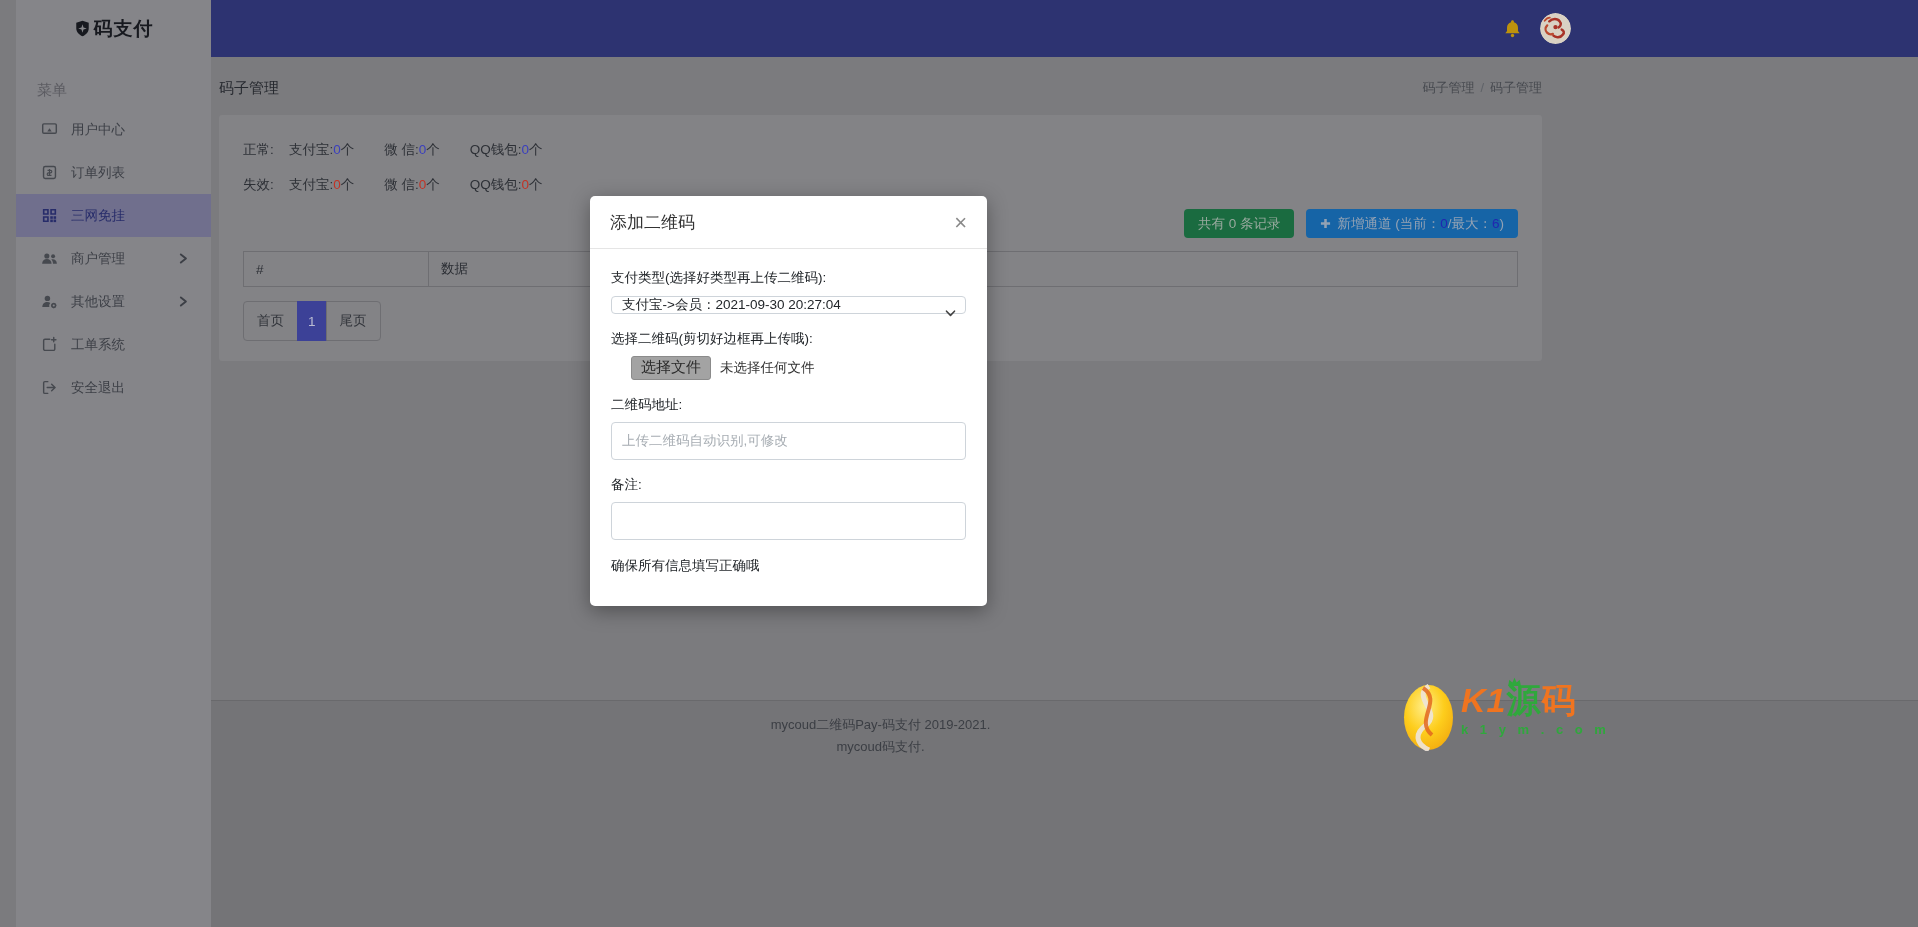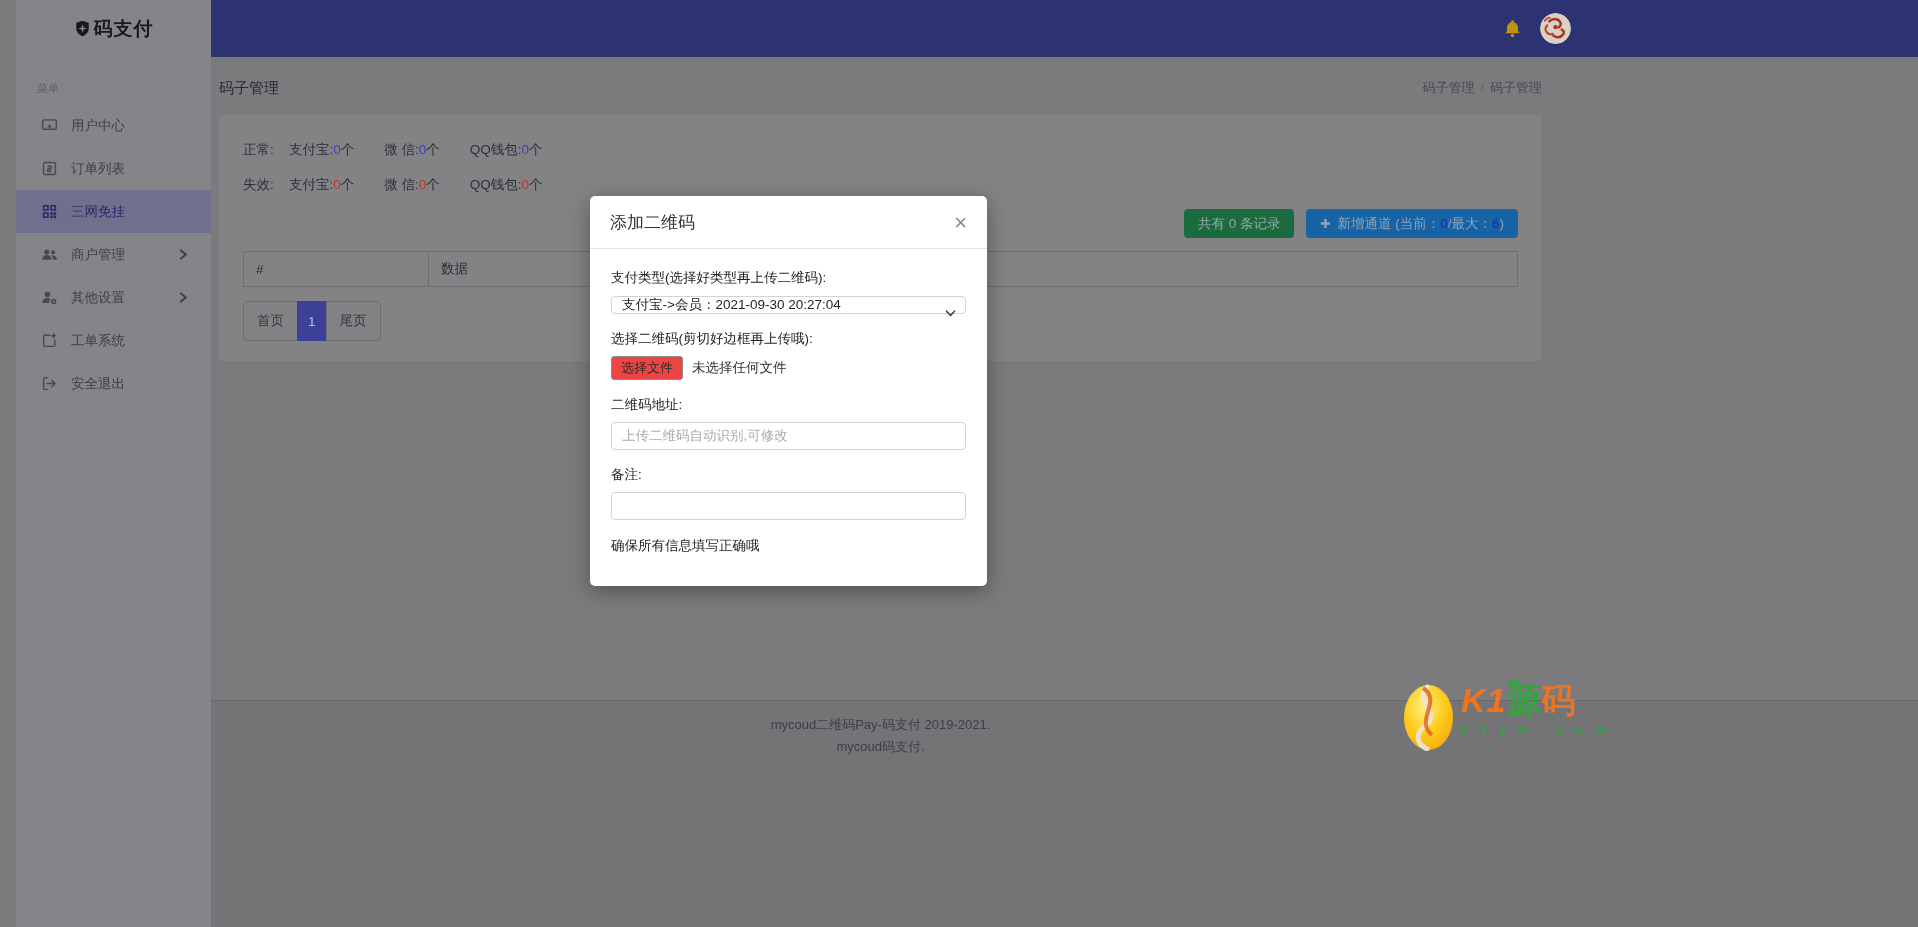--- a/index.html
+++ b/index.html
@@ -4,21 +4,21 @@
 <style>
   * { box-sizing: border-box; margin: 0; padding: 0; }
   html, body { width: 1918px; height: 927px; overflow: hidden; }
   body { font-family: "Liberation Sans", "DejaVu Sans", sans-serif; background: #7b7b7e; }
   .app { position: relative; width: 1918px; height: 927px; overflow: hidden; }
 
   
   .sidebar { position: absolute; left: 16px; top: 0; width: 195px; height: 927px; background: #858589; z-index: 3; }
   .logo { height: 57px; display: flex; align-items: center; justify-content: center; gap: 3px; }
   .logo-text { font-size: 19px; font-weight: 700; color: #17191f; letter-spacing: 1px; }
-  .menu-label { margin: 24px 0 8px 21px; font-size: 11px; color: #5c5c62; }
+  .menu-label { margin: 24px 0 8px 21px; font-size: 15px; color: #5c5c62; }
   .nav-item { position: relative; height: 43px; display: flex; align-items: center; padding-left: 25px; gap: 13px; font-size: 13.5px; color: #3c3f46; cursor: pointer; }
   .nav-item .nicon { width: 17px; height: 17px; color: #46494f; flex: 0 0 17px; display: flex; }
   .nav-item .nicon svg { width: 17px; height: 17px; }
   .nav-item.active { background: #706f8d; color: #272c6a; }
   .nav-item.active .nicon { color: #272c6a; }
   .nav-chev { position: absolute; right: 22px; top: 15px; width: 11px; height: 11px; color: #3c3f46; }
   .nav-chev svg { width: 11px; height: 11px; }
 
   
   .header { position: absolute; left: 195px; top: 0; width: 1723px; height: 57px; background: #2d3371; z-index: 2; }
@@ -65,23 +65,23 @@
   .modal { position: absolute; left: 590px; top: 196px; width: 397px; background: #ffffff; border-radius: 5px; box-shadow: 0 5px 20px rgba(0,0,0,.35); z-index: 10; }
   .modal-header { display: flex; align-items: center; justify-content: space-between; padding: 15px 20px 14px; border-bottom: 1px solid #e5e5e5; }
   .modal-title { font-size: 17px; color: #333333; }
   .modal-close { font-size: 22px; color: #8a8a8a; line-height: 18px; cursor: pointer; background: none; border: none; font-family: inherit; }
   .modal-body { padding: 4px 21px 31px; }
   .form-label { display: block; margin: 16px 0 8px; font-size: 13.5px; color: #212529; }
   .select-wrap { position: relative; }
   select.form-select { width: 100%; height: 18px; border: 1px solid #ced4da; border-radius: 4px; padding: 0 26px 0 10px; font-size: 13.5px; color: #212529; background: #fff; appearance: none; -webkit-appearance: none; font-family: inherit; }
   .select-chev { position: absolute; right: 10px; top: 10px; width: 11px; height: 11px; pointer-events: none; color: #444; }
   .file-row { display: flex; align-items: center; gap: 9px; margin-top: 2px; }
-  .file-btn { height: 24px; padding: 0 9px; background: #ef4444; border: 1px solid #8b8b8b; border-radius: 3px; font-size: 13px; color: #2b2b2b; cursor: pointer; font-family: inherit; }
+  .file-btn { height: 24px; padding: 0 9px; background: #a3a3a3; border: 1px solid #8b8b8b; border-radius: 3px; font-size: 15px; color: #2b2b2b; cursor: pointer; font-family: inherit; margin-left: 20px; }
   .file-status { font-size: 13.5px; color: #333; }
-  input.form-input { width: 100%; height: 28px; border: 1px solid #ced4da; border-radius: 4px; padding: 0 10px; font-size: 13.5px; color: #212529; font-family: inherit; }
+  input.form-input { width: 100%; height: 38px; border: 1px solid #ced4da; border-radius: 4px; padding: 0 10px; font-size: 13.5px; color: #212529; font-family: inherit; }
   input.form-input::placeholder { color: #a6acb2; }
   .hint { margin-top: 17px; font-size: 13.5px; color: #212529; }
 
   
   .watermark { position: absolute; left: 1403px; top: 680px; display: flex; gap: 7px; z-index: 5; }
   .wm-egg { width: 51px; height: 67px; margin-top: 4px; }
   .wm-texts { position: relative; padding-top: 0; }
   .wm-brand { font-size: 34px; font-weight: 700; line-height: 40px; letter-spacing: 1px; white-space: nowrap; }
   .wm-brand .k1 { color: #f0741f; font-style: italic; }
   .wm-brand .g { color: #2fa83c; }

